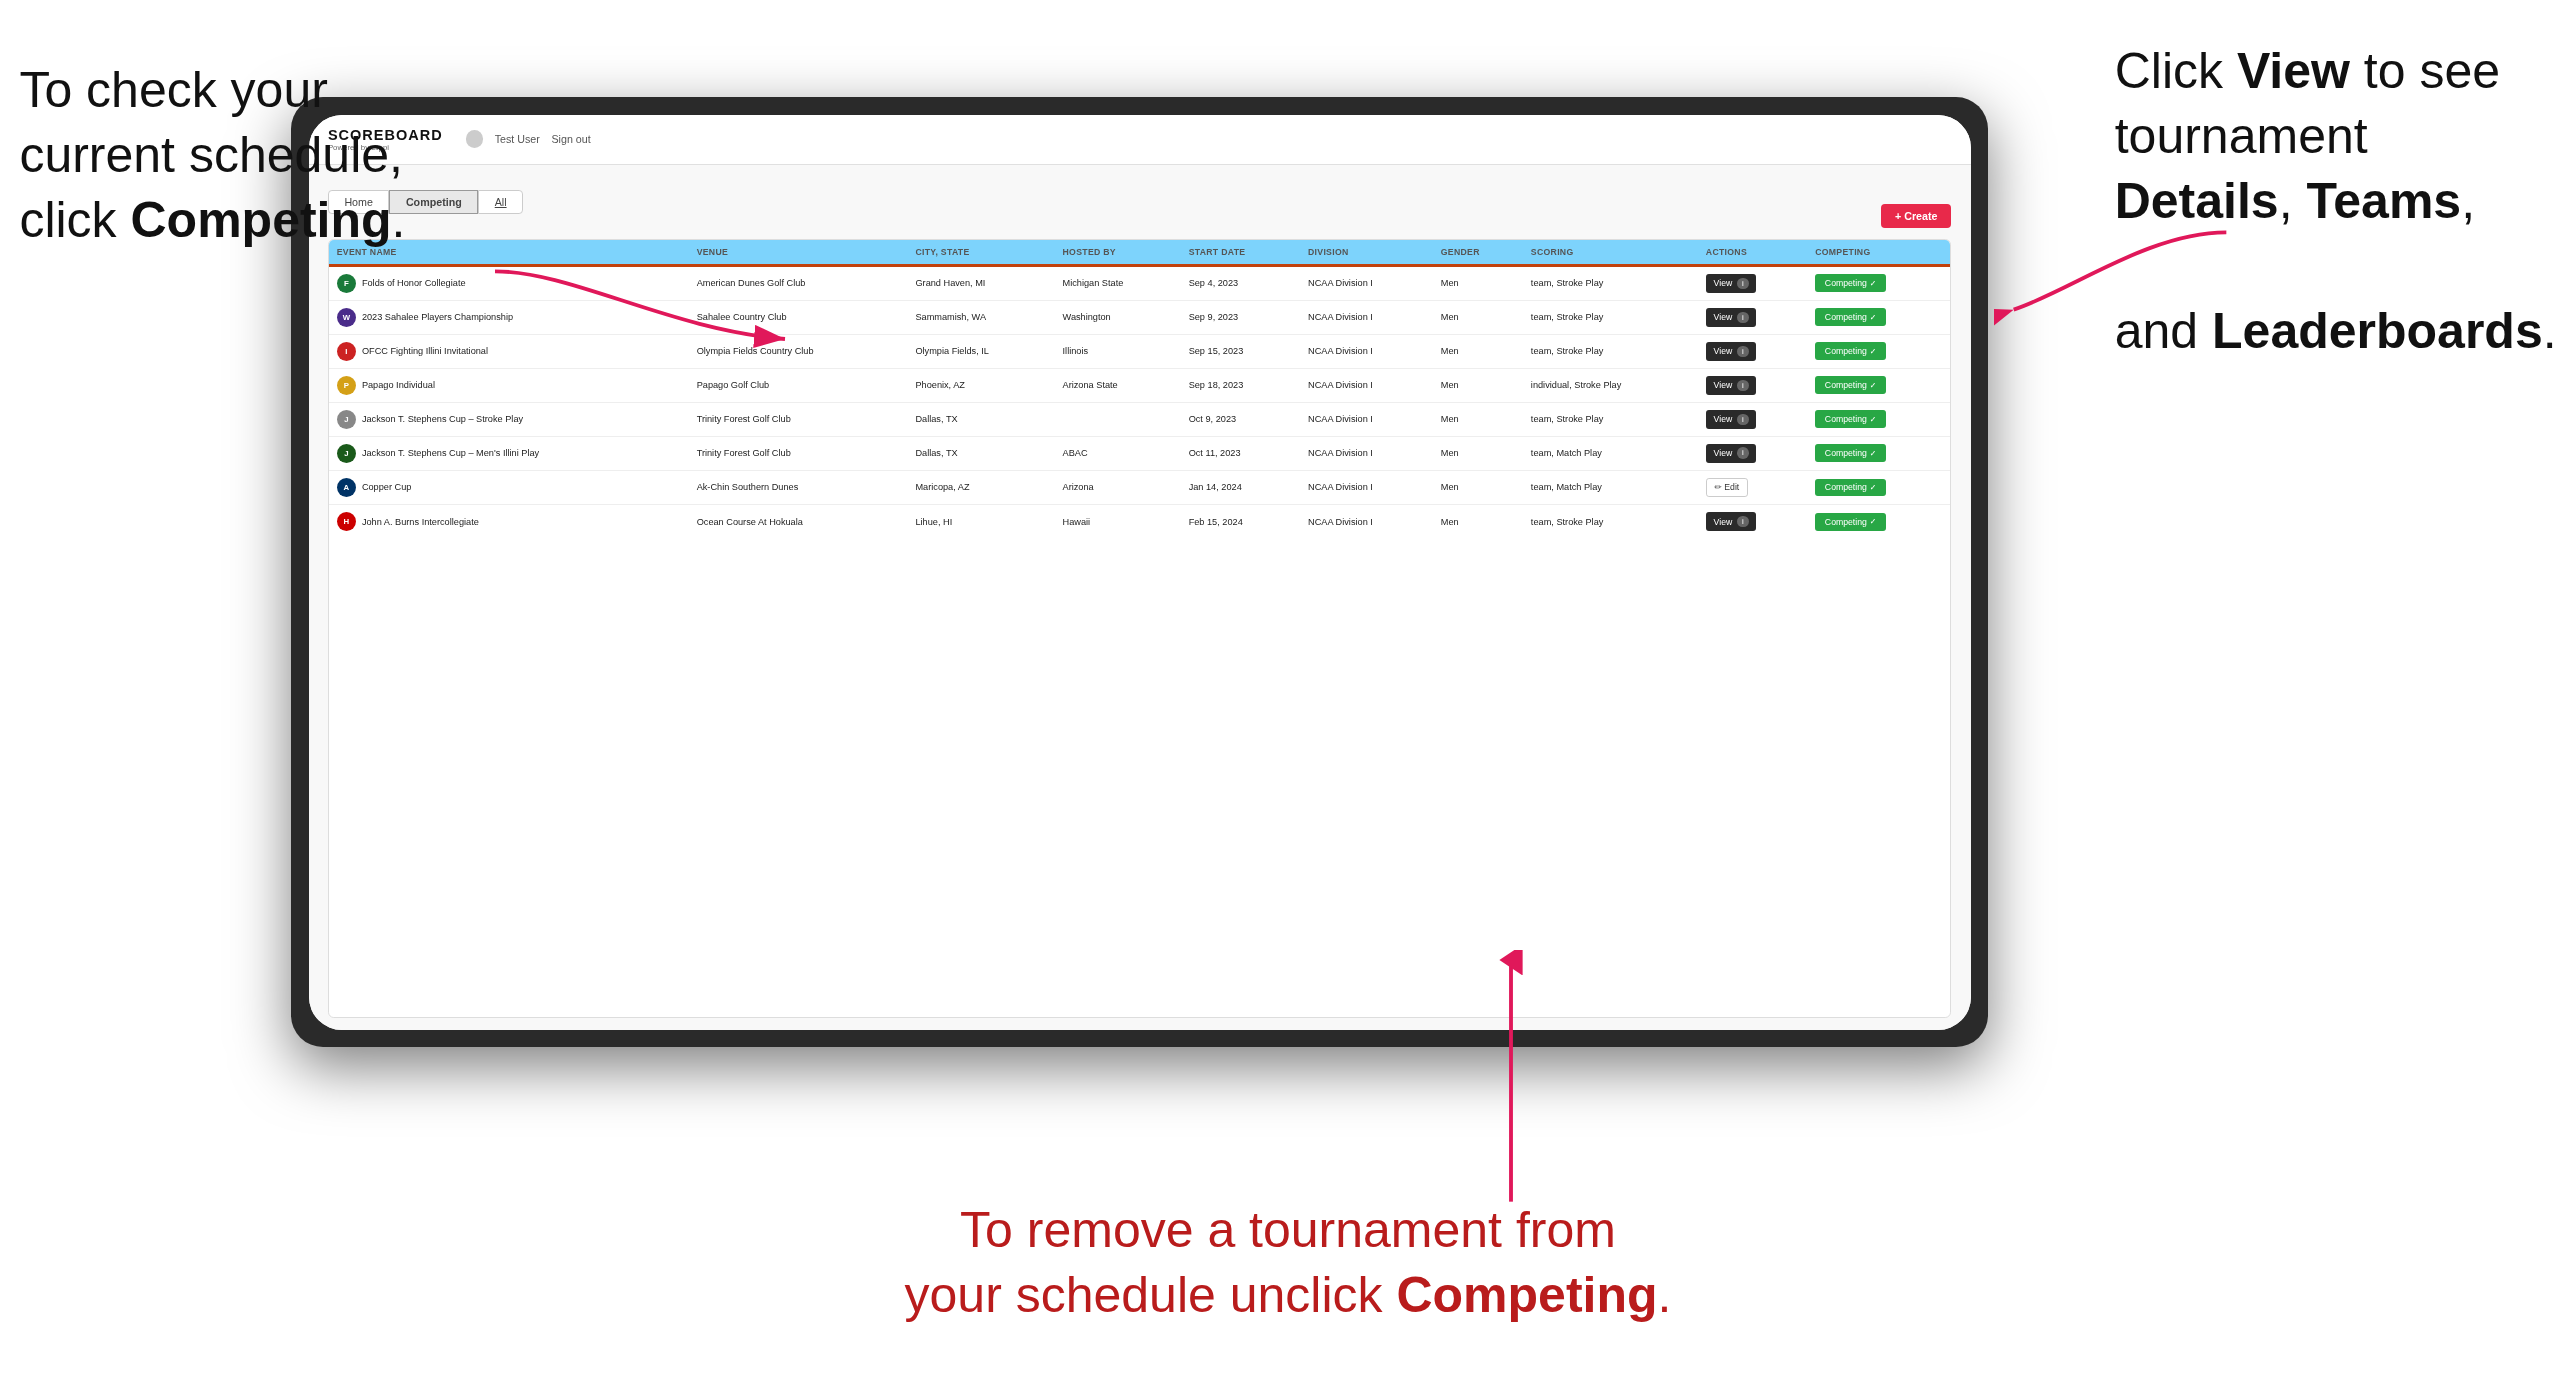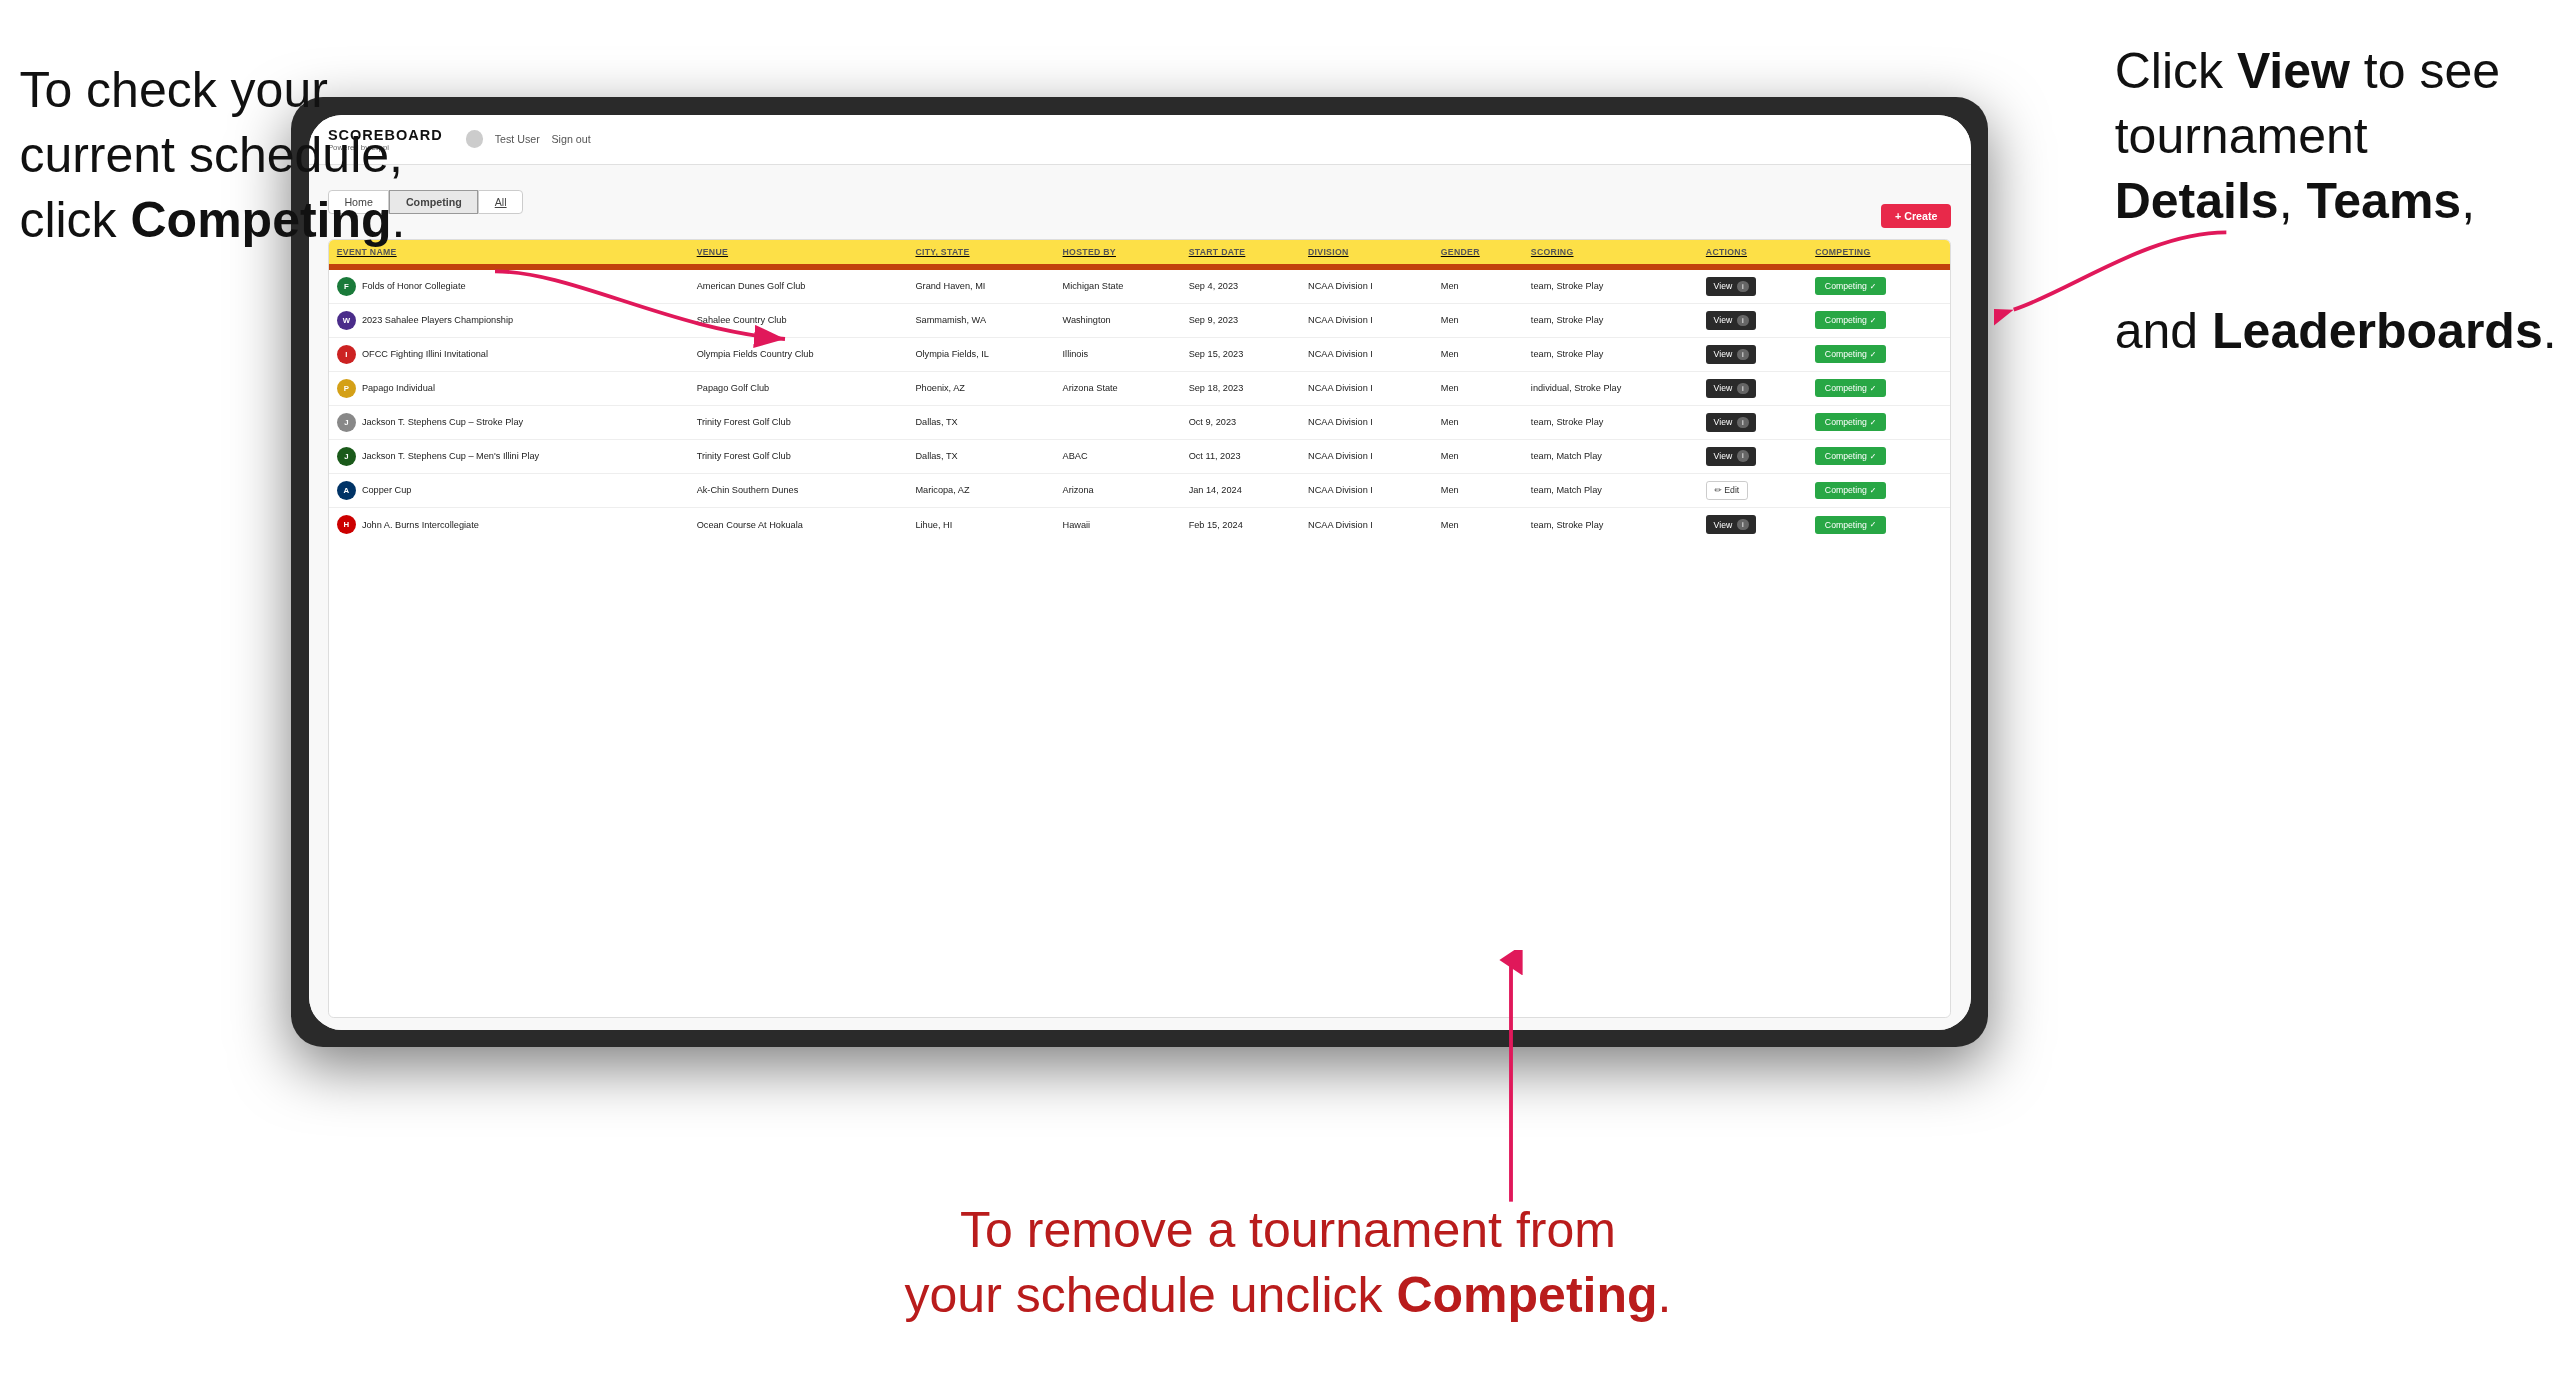--- a/index.html
+++ b/index.html
@@ -175,23 +175,22 @@
       overflow: hidden;
       border: 1px solid #ddd;
       flex: 1;
     }
     table {
       width: 100%;
       border-collapse: collapse;
       font-size: 9.7px;
     }
     thead tr {
-      background: #fde047;
-      border-bottom: 6px solid #c2410c;
-      text-decoration: underline;
+      background: #7dd3fc;
+      border-bottom: 3px solid #c2410c;
     }
     thead th {
       padding: 6.8px 7.8px;
       text-align: left;
       font-size: 8.7px;
       font-weight: 700;
       color: #555;
       letter-spacing: 0.3px;
       text-transform: uppercase;
     }

